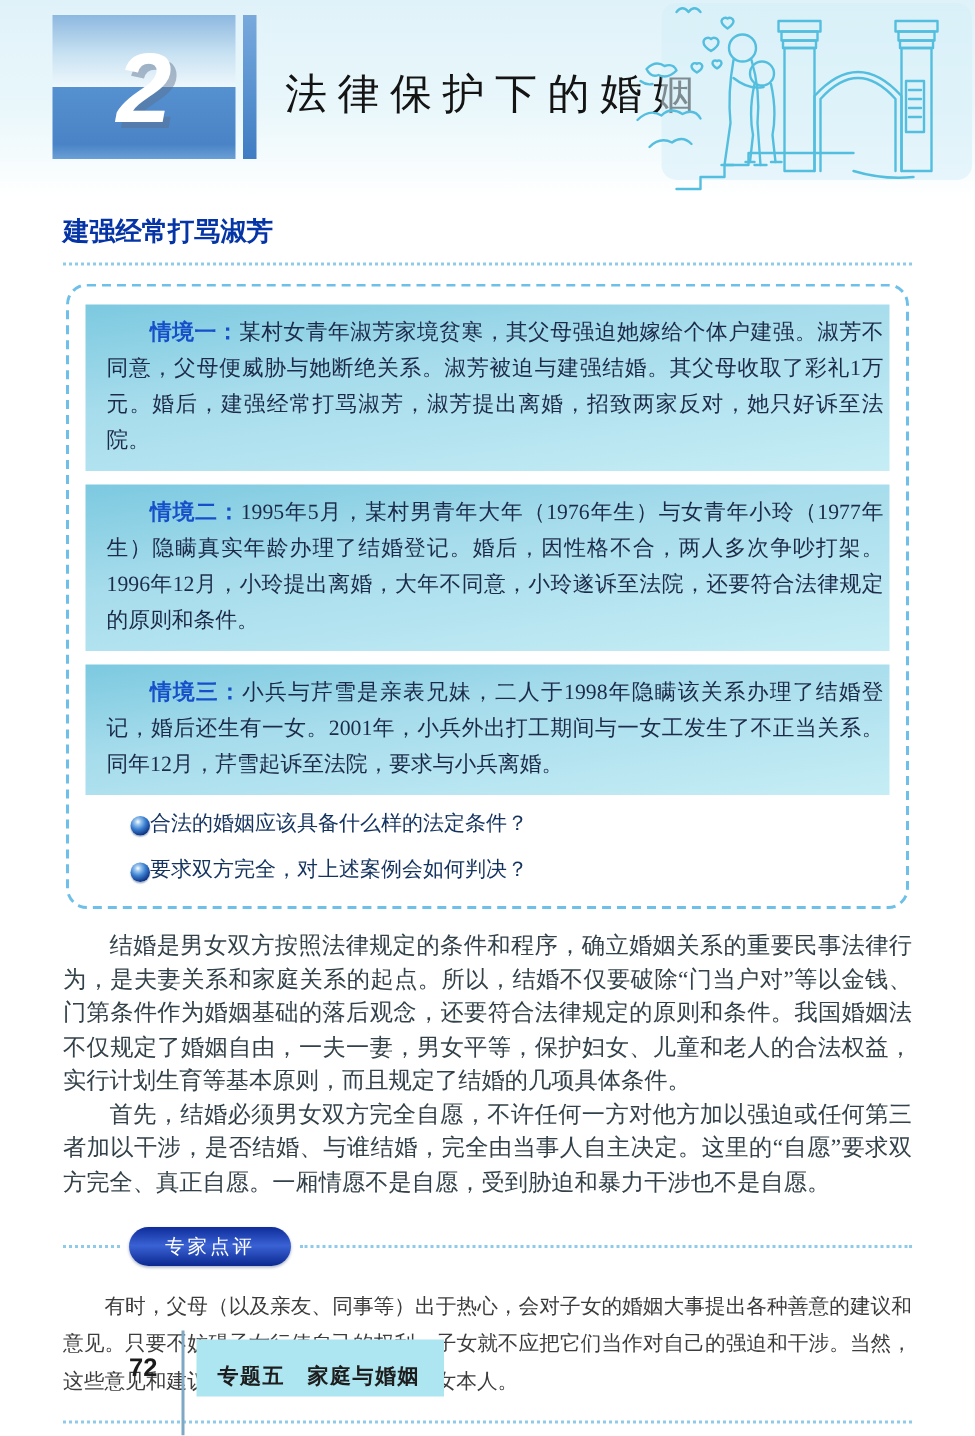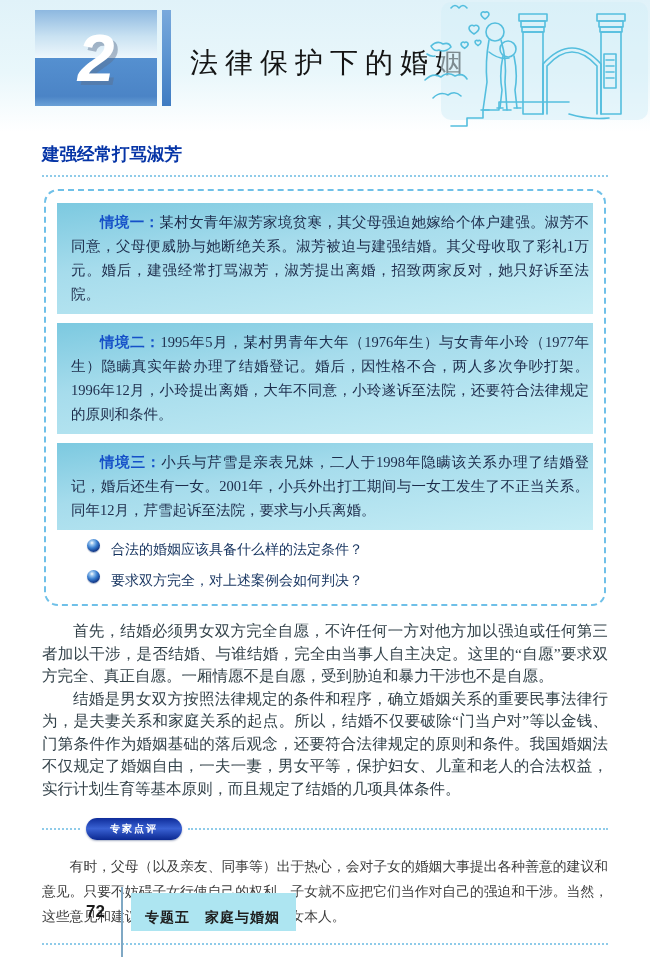--- a/index.html
+++ b/index.html
@@ -58,21 +58,21 @@
   .scenario-box{
     background:linear-gradient(172deg,#7cc9e0 0%,#a6dcec 38%,#c6edf5 100%);
     padding:7px 4px 8px 14px;margin-bottom:9px;
   }
   .scenario-text{
     margin:0;font-size:14.5px;line-height:24px;color:#1c2b4a;
     text-indent:2em;text-align:justify;
   }
   .scenario-label{color:#1550c8;font-weight:bold;font-family:"Liberation Sans","DejaVu Sans",sans-serif;}
   .question-row{
-    display:flex;align-items:flex-start;gap:11px;
+    display:flex;align-items:center;
     margin:9px 6px 4px 30px;
   }
   .sphere{
     width:13px;height:13px;border-radius:50%;flex:0 0 13px;
     background:radial-gradient(circle at 38% 30%,#ffffff 0%,#9cc6ee 16%,#3a7fd0 42%,#0a2a7a 78%);
     box-shadow:0 1px 1px rgba(0,40,100,.35);
   }
   .question-text{font-size:14px;color:#14325e;line-height:22px;}
   
   .body-copy{margin:14px 42px 0 42px;}
@@ -83,21 +83,21 @@
   
   .expert{margin:18px 42px 0 42px;}
   .expert-head{display:flex;align-items:center;}
   .dot-seg{border-top:2px dotted #8fcbe9;height:0;}
   .dot-seg.left{width:38px;}
   .dot-seg.right{flex:1;}
   .expert-pill{
     margin:0 6px;padding:4px 24px;border-radius:999px;
     background:linear-gradient(180deg,#0e2c9a 0%,#3a62d4 48%,#0b2890 100%);
     color:#ffffff;font-family:"Liberation Sans","DejaVu Sans",sans-serif;
-    font-size:10px;font-weight:bold;letter-spacing:2px;
+    font-size:13px;font-weight:normal;letter-spacing:2px;
     box-shadow:0 1px 2px rgba(0,30,90,.35);
   }
   .expert-text{
     margin:14px 0 0 0;font-size:13.8px;line-height:25px;color:#3c3c3c;
     text-indent:2em;text-align:justify;
   }
   .expert-bottom{margin-top:14px;border-top:2px dotted #8fcbe9;}
   
   .footer{position:absolute;left:15px;right:0;top:893px;display:flex;align-items:center;}
   .page-number{
@@ -206,22 +206,22 @@
     <span class="sphere"></span>
     <span class="question-text">合法的婚姻应该具备什么样的法定条件？</span>
   </div>
   <div class="question-row">
     <span class="sphere"></span>
     <span class="question-text">要求双方完全，对上述案例会如何判决？</span>
   </div>
 </div>
 
 <div class="body-copy">
+  <p>结婚是男女双方按照法律规定的条件和程序，确立婚姻关系的重要民事法律行为，是夫妻关系和家庭关系的起点。所以，结婚不仅要破除“门当户对”等以金钱、门第条件作为婚姻基础的落后观念，还要符合法律规定的原则和条件。我国婚姻法不仅规定了婚姻自由，一夫一妻，男女平等，保护妇女、儿童和老人的合法权益，实行计划生育等基本原则，而且规定了结婚的几项具体条件。</p>
   <p>首先，结婚必须男女双方完全自愿，不许任何一方对他方加以强迫或任何第三者加以干涉，是否结婚、与谁结婚，完全由当事人自主决定。这里的“自愿”要求双方完全、真正自愿。一厢情愿不是自愿，受到胁迫和暴力干涉也不是自愿。</p>
-  <p>结婚是男女双方按照法律规定的条件和程序，确立婚姻关系的重要民事法律行为，是夫妻关系和家庭关系的起点。所以，结婚不仅要破除“门当户对”等以金钱、门第条件作为婚姻基础的落后观念，还要符合法律规定的原则和条件。我国婚姻法不仅规定了婚姻自由，一夫一妻，男女平等，保护妇女、儿童和老人的合法权益，实行计划生育等基本原则，而且规定了结婚的几项具体条件。</p>
 </div>
 
 <div class="expert">
   <div class="expert-head">
     <span class="dot-seg left"></span>
     <span class="expert-pill">专家点评</span>
     <span class="dot-seg right"></span>
   </div>
   <p class="expert-text">有时，父母（以及亲友、同事等）出于热心，会对子女的婚姻大事提出各种善意的建议和意见。只要不妨碍子女行使自己的权利，子女就不应把它们当作对自己的强迫和干涉。当然，这些意见和建议是否采纳，完全取决于子女本人。</p>
   <div class="expert-bottom"></div>

